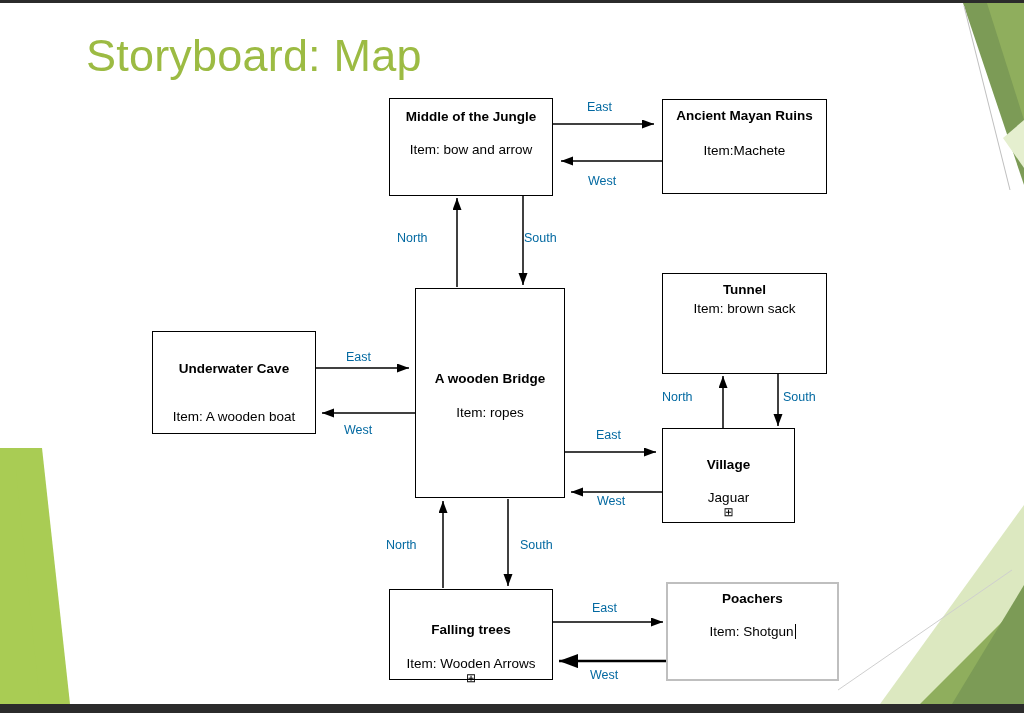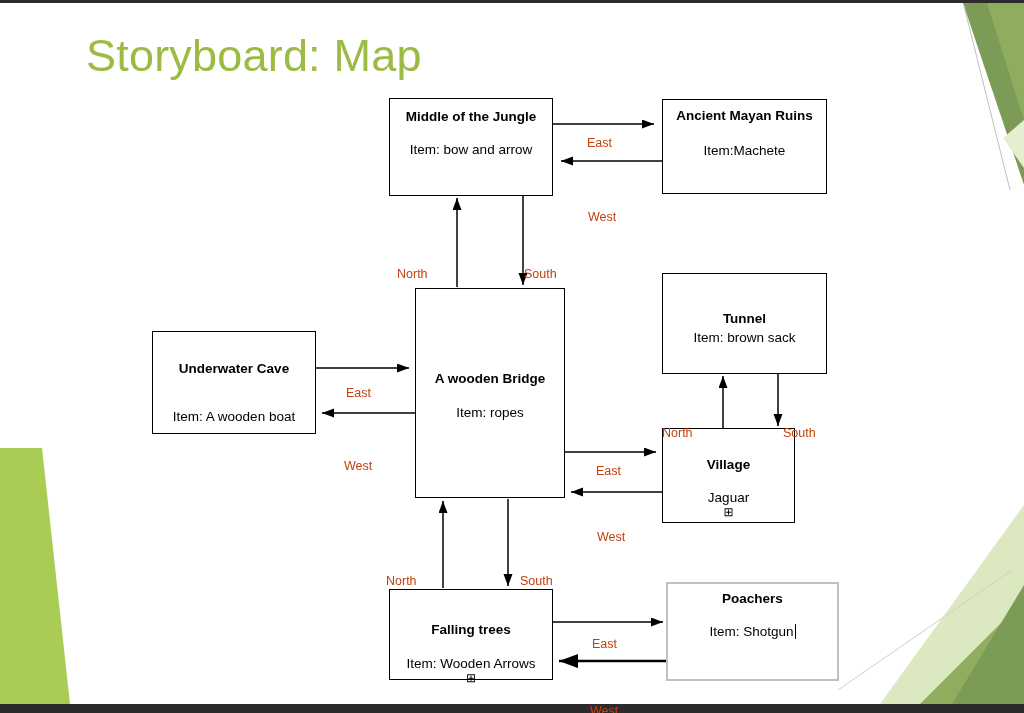--- a/index.html
+++ b/index.html
@@ -83,23 +83,22 @@
     height: 15px;
     background: #000;
     vertical-align: -3px;
     margin-left: 1px;
   }
 
   
   .edge-label {
     position: absolute;
     font-size: 12.5px;
-    color: #c2410c;
+    color: #0369a1;
     white-space: nowrap;
-    margin-top: 36px;
   }
 
   svg.wires {
     position: absolute;
     left: 0; top: 0;
     width: 1024px;
     height: 713px;
     overflow: visible;
   }
 </style>
@@ -177,21 +176,21 @@
   <div class="node" style="left:152px; top:331px; width:164px; height:103px; justify-content:flex-start; padding-top:29px;">
     <div class="n-title">Underwater Cave</div>
     <div class="n-item" style="margin-top:32px;">Item: A wooden boat</div>
   </div>
 
   <div class="node" style="left:415px; top:288px; width:150px; height:210px; justify-content:flex-start; padding-top:82px;">
     <div class="n-title">A wooden Bridge</div>
     <div class="n-item" style="margin-top:18px;">Item: ropes</div>
   </div>
 
-  <div class="node" style="left:662px; top:273px; width:165px; height:101px; justify-content:flex-start; padding-top:37px;">
+  <div class="node" style="left:662px; top:273px; width:165px; height:101px; justify-content:flex-start; padding-top:8px;">
     <div class="n-title">Tunnel</div>
     <div class="n-item" style="margin-top:3px;">Item: brown sack</div>
   </div>
 
   <div class="node" style="left:662px; top:428px; width:133px; height:95px; justify-content:flex-start; padding-top:28px;">
     <div class="n-title">Village</div>
     <div class="n-item" style="margin-top:17px;">Jaguar</div>
     <div class="plus-glyph">⊞</div>
   </div>
 

